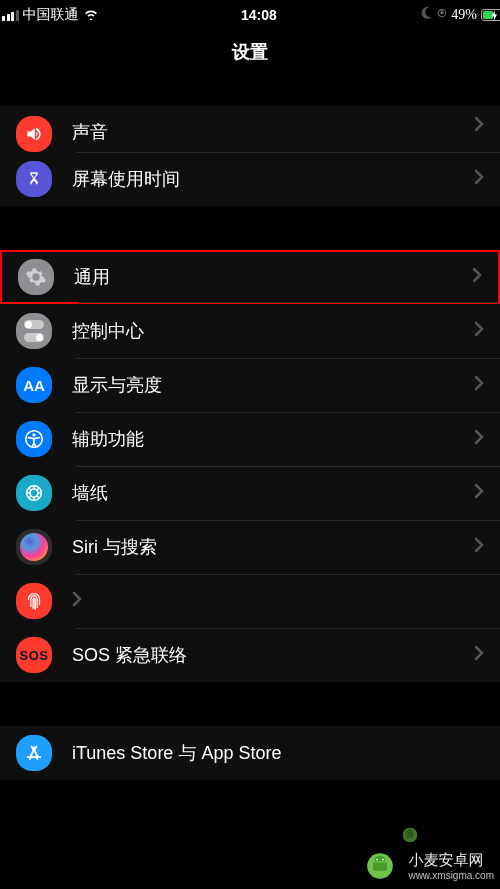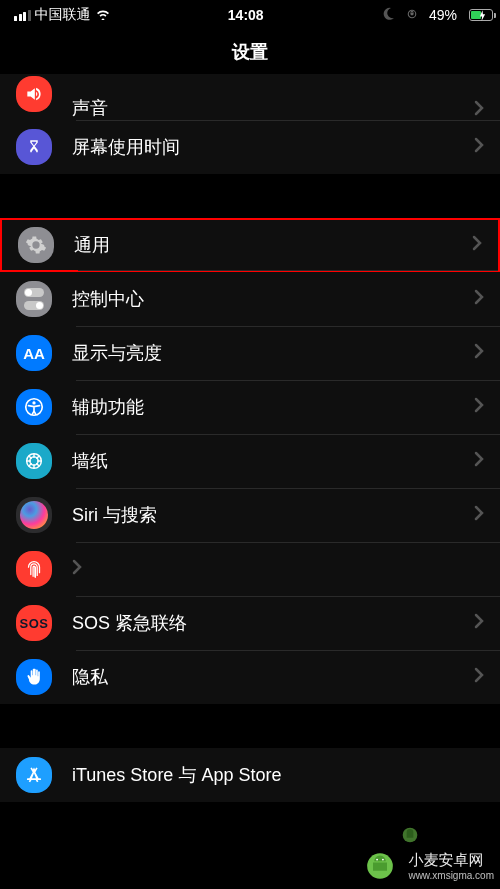--- a/index.html
+++ b/index.html
@@ -9,27 +9,27 @@
       background: #000;
       color: #fff;
       font-family: -apple-system, "PingFang SC", sans-serif;
       overflow: hidden;
       position: relative;
     }
     .status-bar {
       display: flex;
       align-items: center;
       justify-content: space-between;
-      padding: 4px 14px;
+      padding: 4px 2px;
       height: 30px;
       font-size: 14px;
       font-weight: 500;
     }
     .status-left { display: flex; align-items: center; gap: 4px; }
-    .status-right { display: flex; align-items: center; gap: 12px; }
+    .status-right { display: flex; align-items: center; gap: 4px; font-family: Liberation Serif, serif; }
     .signal-bars { display: flex; align-items: flex-end; gap: 1.5px; }
     .bar { width: 3px; background: #fff; border-radius: 0.5px; }
     .bar1 { height: 5px; } .bar2 { height: 7px; } .bar3 { height: 9px; } .bar4 { height: 11px; background: #555; }
     .wifi-icon svg { width: 16px; height: 12px; }
     .lock-icon svg { width: 10px; height: 12px; opacity: 0.5; }
     .moon-icon svg { width: 14px; height: 14px; opacity: 0.5; }
     .battery-icon { display: flex; align-items: center; }
     .battery-body {
       width: 24px; height: 12px;
       border: 1px solid #aaa; border-radius: 3px;
@@ -54,21 +54,21 @@
     }
     .row:not(:last-child)::after {
       content: '';
       position: absolute;
       bottom: 0;
       left: 76px;
       right: 0;
       height: 0.5px;
       background: #2a2a2a;
     }
-    .row-first { height: 46px; align-items: flex-end; padding-top: 2px;}
+    .row-first { height: 46px; align-items: flex-start; padding-top: 10px; margin-top: 32px;}
     .icon-box {
       width: 36px;
       height: 36px;
       border-radius: 16px;
       display: flex;
       align-items: center;
       justify-content: center;
       margin-right: 20px;
       flex: 0 0 36px;
     }
@@ -272,31 +272,20 @@
           <path d="M2 2l6 6-6 6"></path>
         </svg></span>
   </div>
   <div class="row">
     <div class="icon-box ic-sos">SOS</div>
     <span class="label">SOS 紧急联络</span>
     <span class="chevron"><svg viewBox="0 0 10 16" fill="none" stroke="#555" stroke-width="2.5" stroke-linecap="round">
           <path d="M2 2l6 6-6 6"></path>
         </svg></span>
   </div>
-  <div class="row">
-    <div class="icon-box ic-privacy">
-      <svg viewBox="0 0 24 24" width="20" height="20" fill="#fff">
-          <path d="M13 2a1 1 0 0 1 1 1v7h.5V4a1 1 0 0 1 2 0v7h.5V6a1 1 0 0 1 2 0v8c0 4-2.5 7-6.5 7S6 18.5 6 15l-1.7-3.5a1.2 1.2 0 0 1 2-1.3L8 13V5a1 1 0 0 1 2 0v5h.5V3a1 1 0 0 1 1-1h1.5z"></path>
-        </svg>
-    </div>
-    <span class="label">隐私</span>
-    <span class="chevron"><svg viewBox="0 0 10 16" fill="none" stroke="#555" stroke-width="2.5" stroke-linecap="round">
-          <path d="M2 2l6 6-6 6"></path>
-        </svg></span>
-  </div>
 </div>
 
 <div class="gap"></div>
 
 <div class="section">
   <div class="row">
     <div class="icon-box ic-appstore">
       <svg viewBox="0 0 24 24" width="20" height="20" fill="#fff">
           <path d="M12 3l1.3 2.3L14.6 3l1.7 1-2.7 4.8L17.5 16h2a1 1 0 0 1 0 2h-3.2l1 1.8-1.7 1-1.6-2.8H9l-1.6 2.8-1.7-1 1-1.8H4.5a1 1 0 0 1 0-2h2L10.4 8.8 7.7 4l1.7-1 1.3 2.3L12 3zm0 6.9L9.6 16h4.8L12 9.9z"></path>
         </svg>

